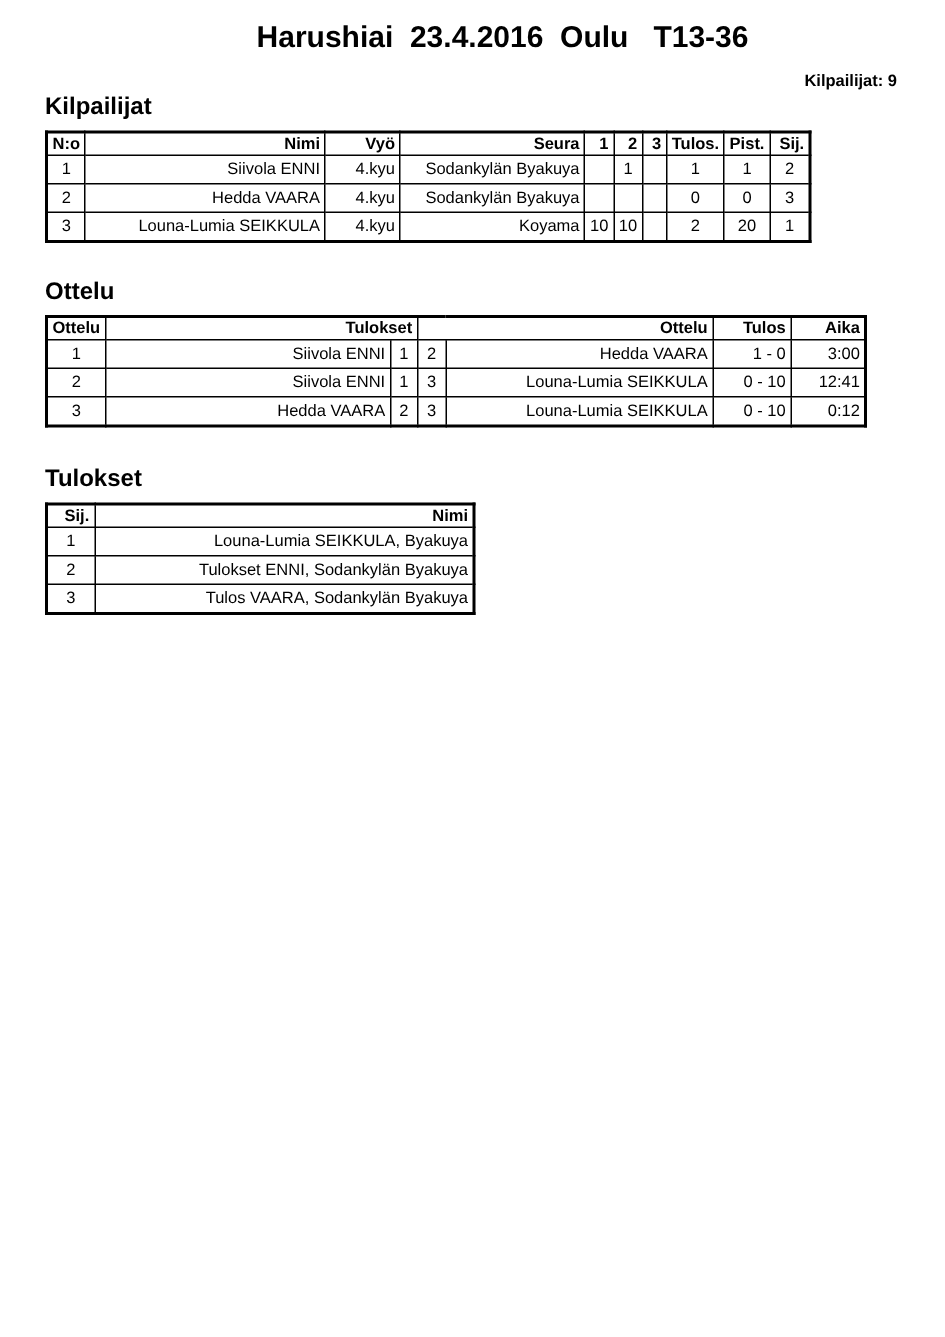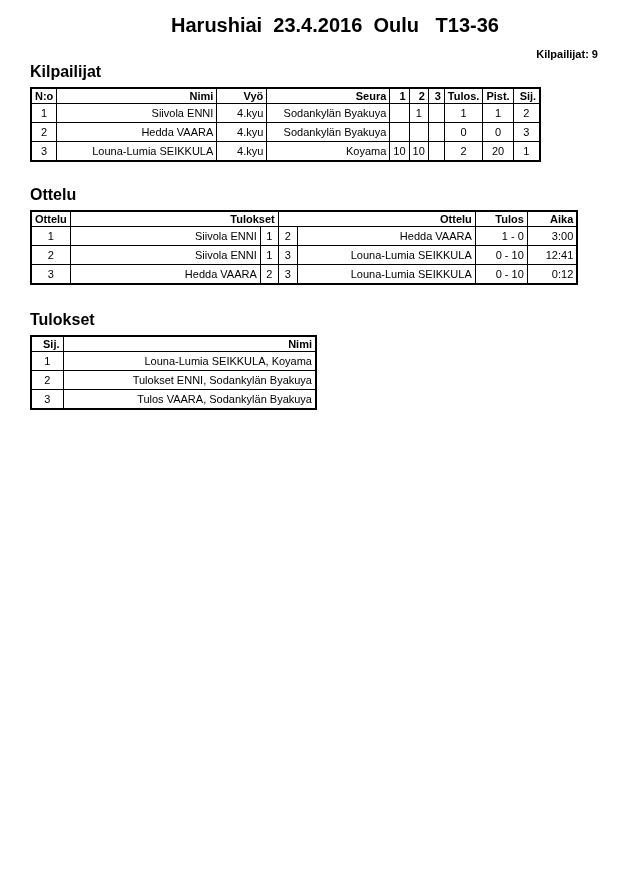--- a/index.html
+++ b/index.html
@@ -200,21 +200,21 @@
     </colgroup>
     <thead>
       <tr>
         <th class="al">Sij.</th>
         <th>Nimi</th>
       </tr>
     </thead>
     <tbody>
       <tr>
         <td class="ac">1</td>
-        <td class="al">Louna-Lumia SEIKKULA, Koyama</td>
+        <td class="al">Louna-Lumia SEIKKULA, Byakuya</td>
       </tr>
       <tr>
         <td class="ac">2</td>
         <td class="al">Tulokset ENNI, Sodankylän Byakuya</td>
       </tr>
       <tr>
         <td class="ac">3</td>
         <td class="al">Tulos VAARA, Sodankylän Byakuya</td>
       </tr>
     </tbody>

